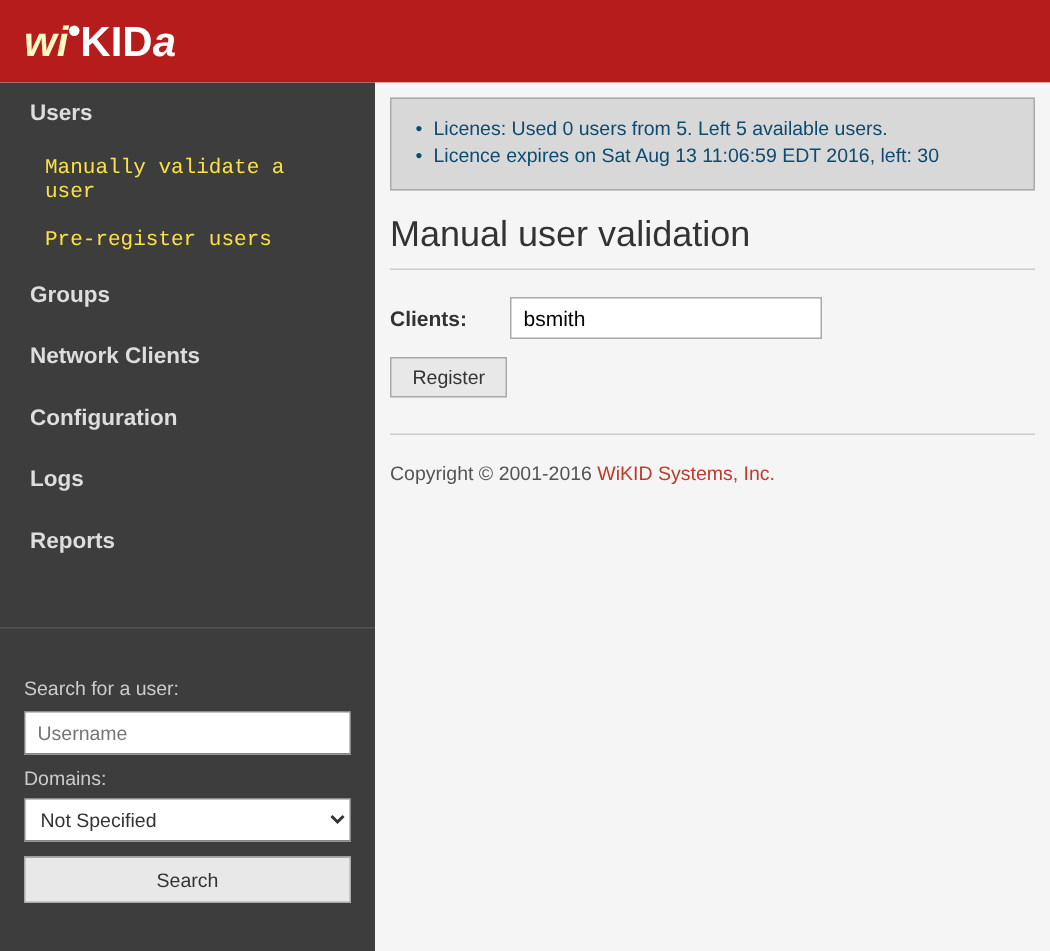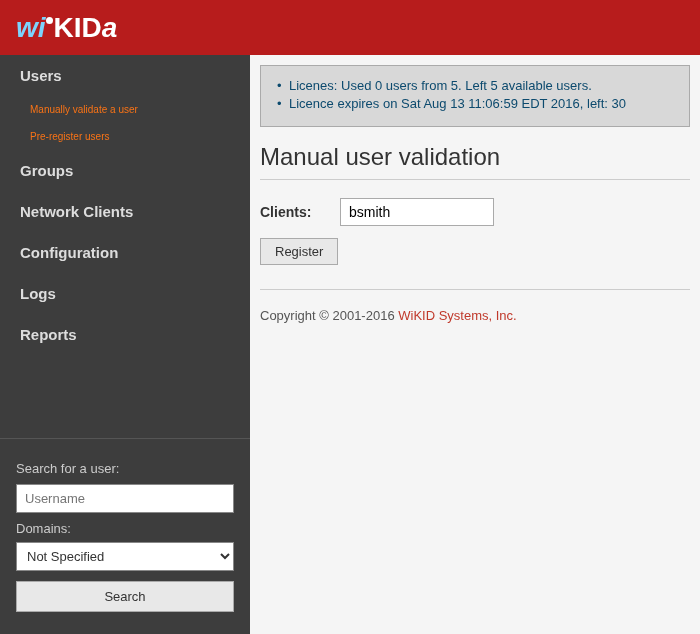--- a/index.html
+++ b/index.html
@@ -45,27 +45,28 @@
       font-weight: bold;
     }
     .nav-item.section-header {
       background: #3d3d3d;
       color: #ddd;
       font-size: 15px;
       padding: 12px 20px;
     }
     .nav-item.sub-item {
       padding: 8px 30px;
-      color: #f97316;
-      font-size: 10px;
+      color: #fde047;
+      font-size: 14px;
+      font-family: Liberation Mono, monospace;
     }
 
     
     .sidebar-search {
-      padding: 22px 16px;
+      padding: 32px 16px;
       border-top: 1px solid #555;
       margin-top: auto;
     }
     .sidebar-search label {
       color: #ccc;
       font-size: 13px;
       display: block;
       margin-bottom: 8px;
     }
     .sidebar-search input[type="text"] {
@@ -179,21 +180,21 @@
     .form-row label {
       font-size: 14px;
       color: #333;
       width: 80px;
       font-weight: bold;
     }
     .form-row input[type="text"] {
       padding: 5px 8px;
       border: 1px solid #aaa;
       font-size: 14px;
-      width: 154px;
+      width: 208px;
       background: #fff;
     }
 
     .register-btn {
       padding: 5px 14px;
       background: #e8e8e8;
       border: 1px solid #aaa;
       font-size: 13px;
       cursor: pointer;
       color: #333;
@@ -229,21 +230,21 @@
       display: inline-block;
       margin-bottom: 14px;
       margin-right: 1px;
     }
   </style>
 </head>
 <body>
 
 <div id="header">
   <div class="logo-wrapper">
-    <span style="color:#7dd3fc;font-size:28px;font-weight:bold;font-style:italic;">wi</span>
+    <span style="color:#fef9c3;font-size:28px;font-weight:bold;font-style:italic;">wi</span>
     <span class="logo-dot"></span>
     <span style="color:white;font-size:28px;font-weight:bold;">KID</span>
     <span style="color:white;font-size:28px;font-weight:bold;font-style:italic;">a</span>
   </div>
 </div>
 
 <div id="layout">
 
   <div id="sidebar">
 

